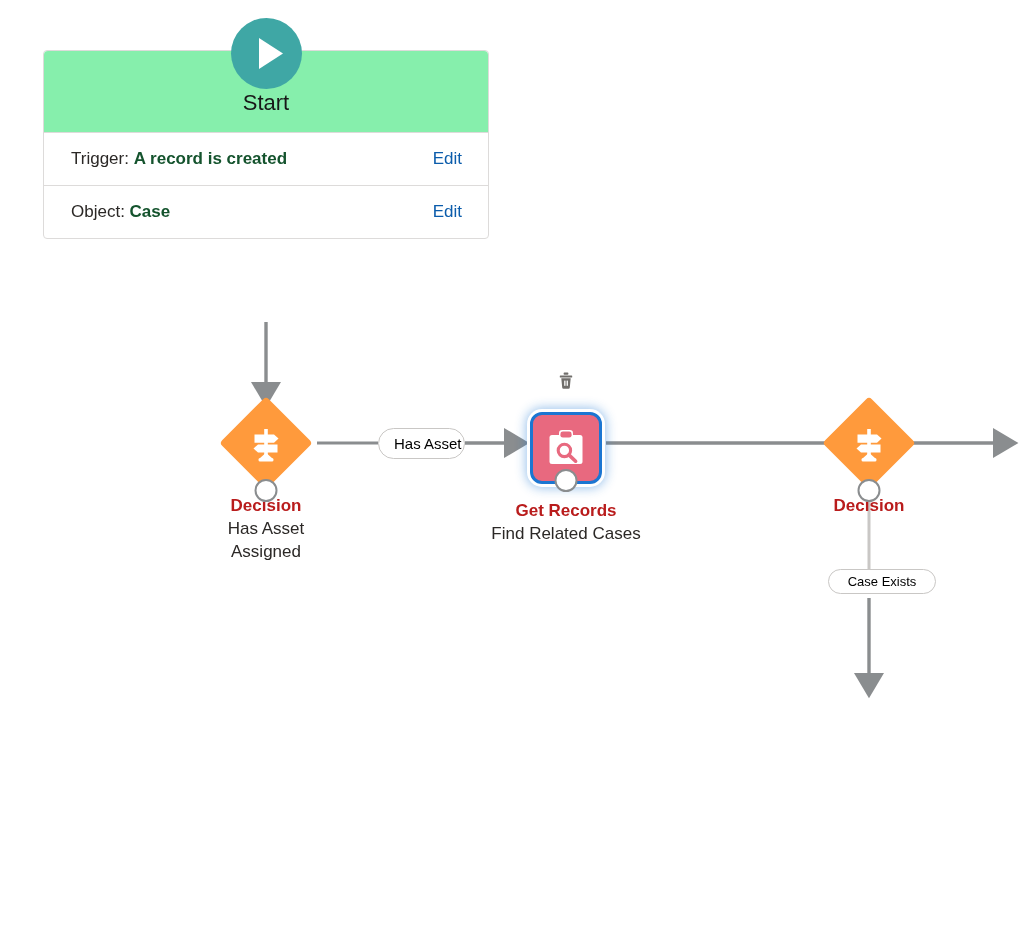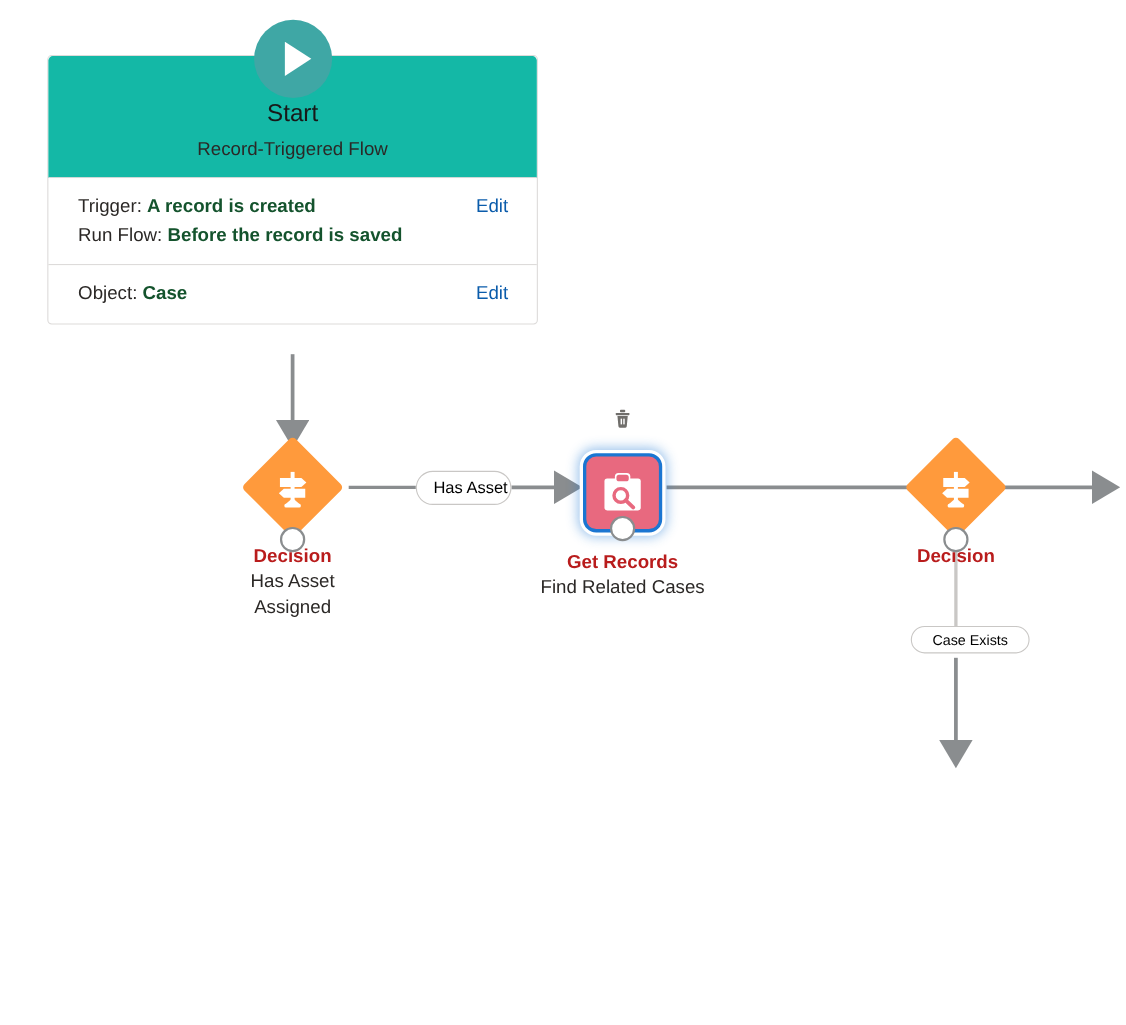--- a/index.html
+++ b/index.html
@@ -34,21 +34,21 @@
   .start-card {
     position: absolute;
     left: 43px; top: 50px;
     width: 446px;
     background: #ffffff;
     border: 1px solid #dddbda;
     border-radius: 4px;
     z-index: 3;
   }
   .start-head {
-    background: #14b8a6;
+    background: #86efac;
     border-bottom: 1px solid #dddbda;
     padding: 38px 14px 14px;
     text-align: center;
     border-radius: 4px 4px 0 0;
   }
   .start-title {
     font-size: 22px;
     color: #181818;
     line-height: 1.3;
     font-weight: 400;
@@ -232,32 +232,27 @@
 
     <line x1="606" y1="443" x2="1000" y2="443" stroke="#8a8d8f" stroke-width="3.4" marker-end="url(#arrow)"></line>
 
     <line x1="869" y1="492" x2="869" y2="570" stroke="#c9c7c5" stroke-width="3"></line>
     <line x1="869" y1="598" x2="869" y2="680" stroke="#8a8d8f" stroke-width="3.4" marker-end="url(#arrow)"></line>
   </svg>
 
   <div class="start-card">
     <div class="start-head">
       <div class="start-title">Start</div>
-      <div class="start-sub">Record-Triggered Flow</div>
     </div>
 
     <div class="start-row">
       <div class="lines">
         <div class="kv">
           <span class="k">Trigger:</span>
           <span class="v">A record is created</span>
-        </div>
-        <div class="kv">
-          <span class="k">Run Flow:</span>
-          <span class="v">Before the record is saved</span>
         </div>
       </div>
       <a class="edit-link">Edit</a>
     </div>
 
     <div class="start-row">
       <div class="lines">
         <div class="kv">
           <span class="k">Object:</span>
           <span class="v">Case</span>

